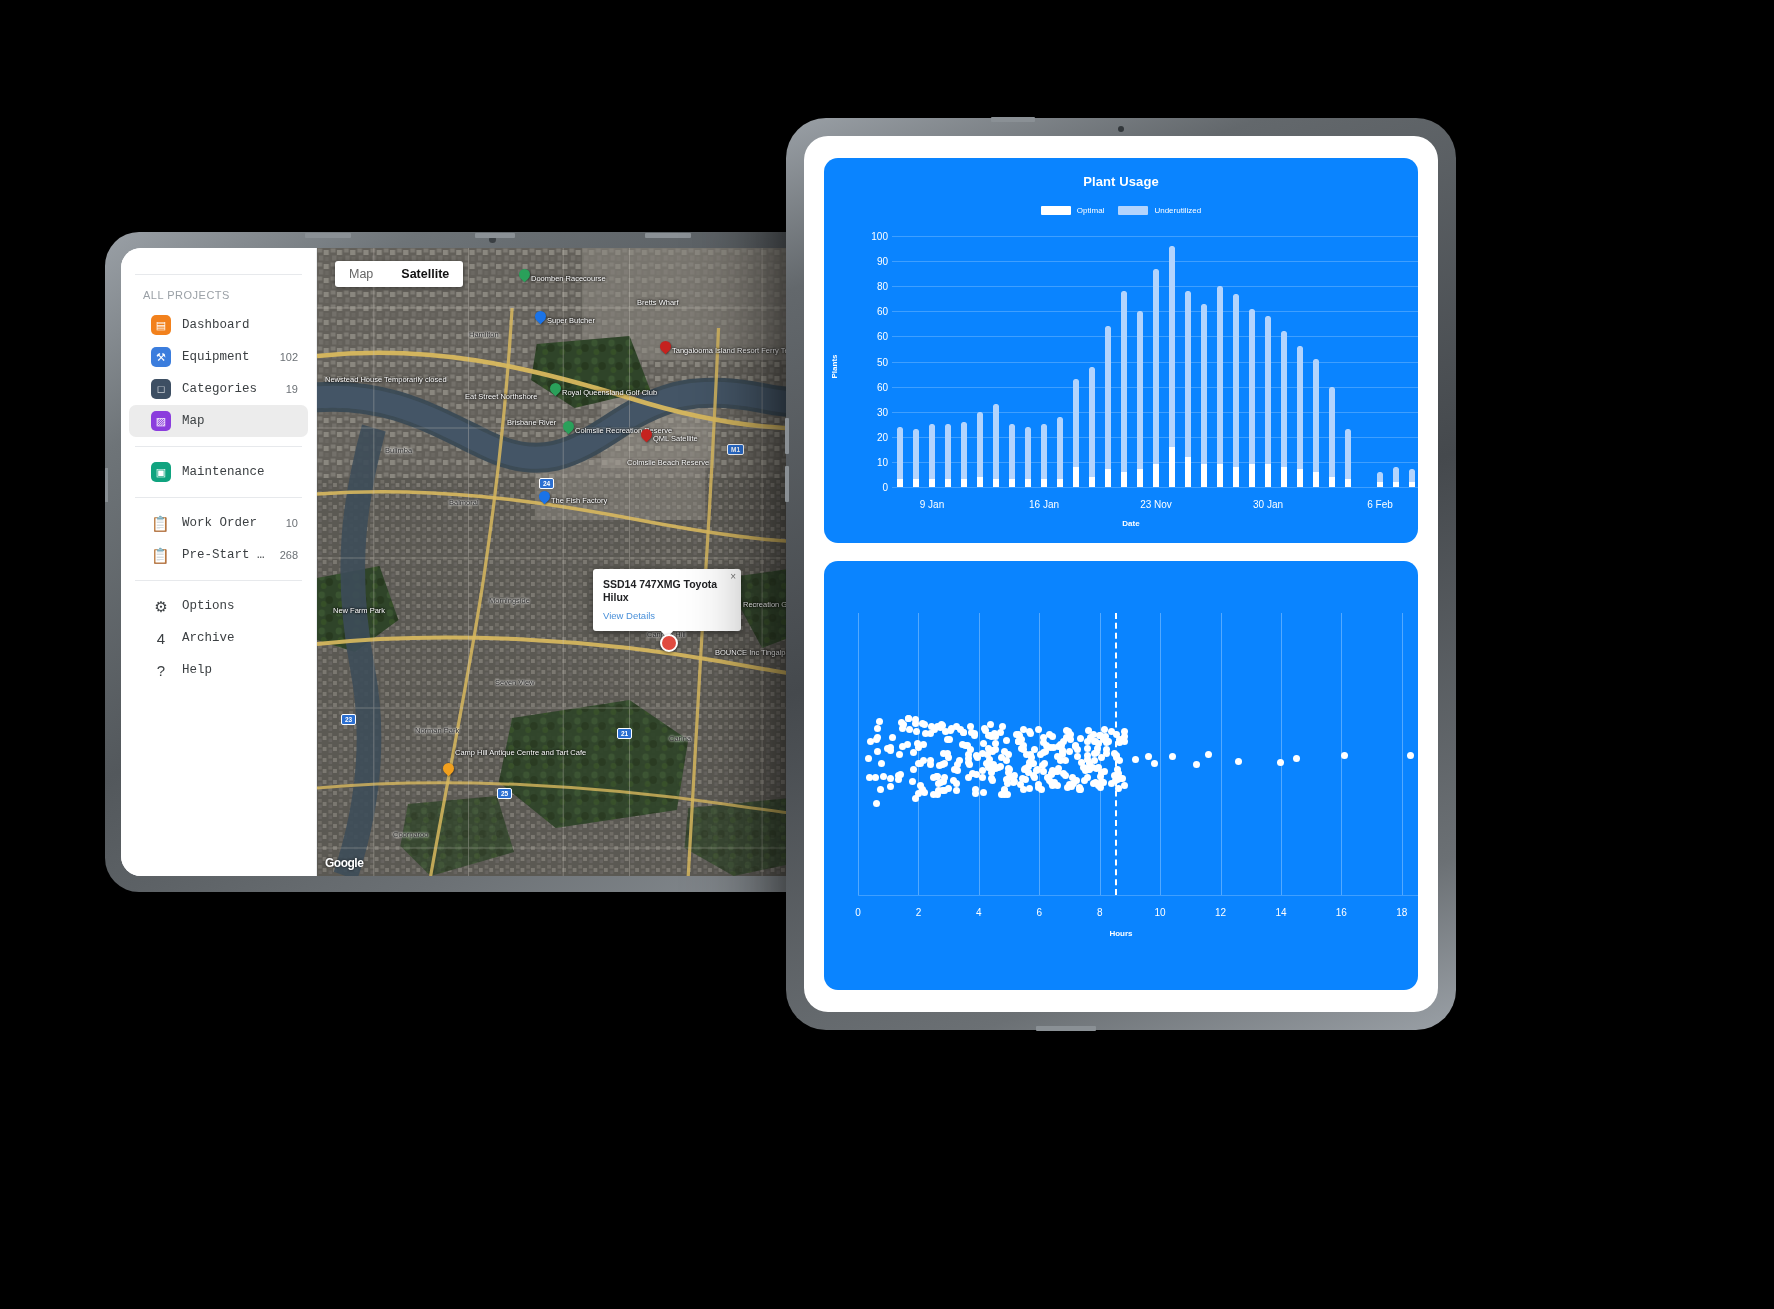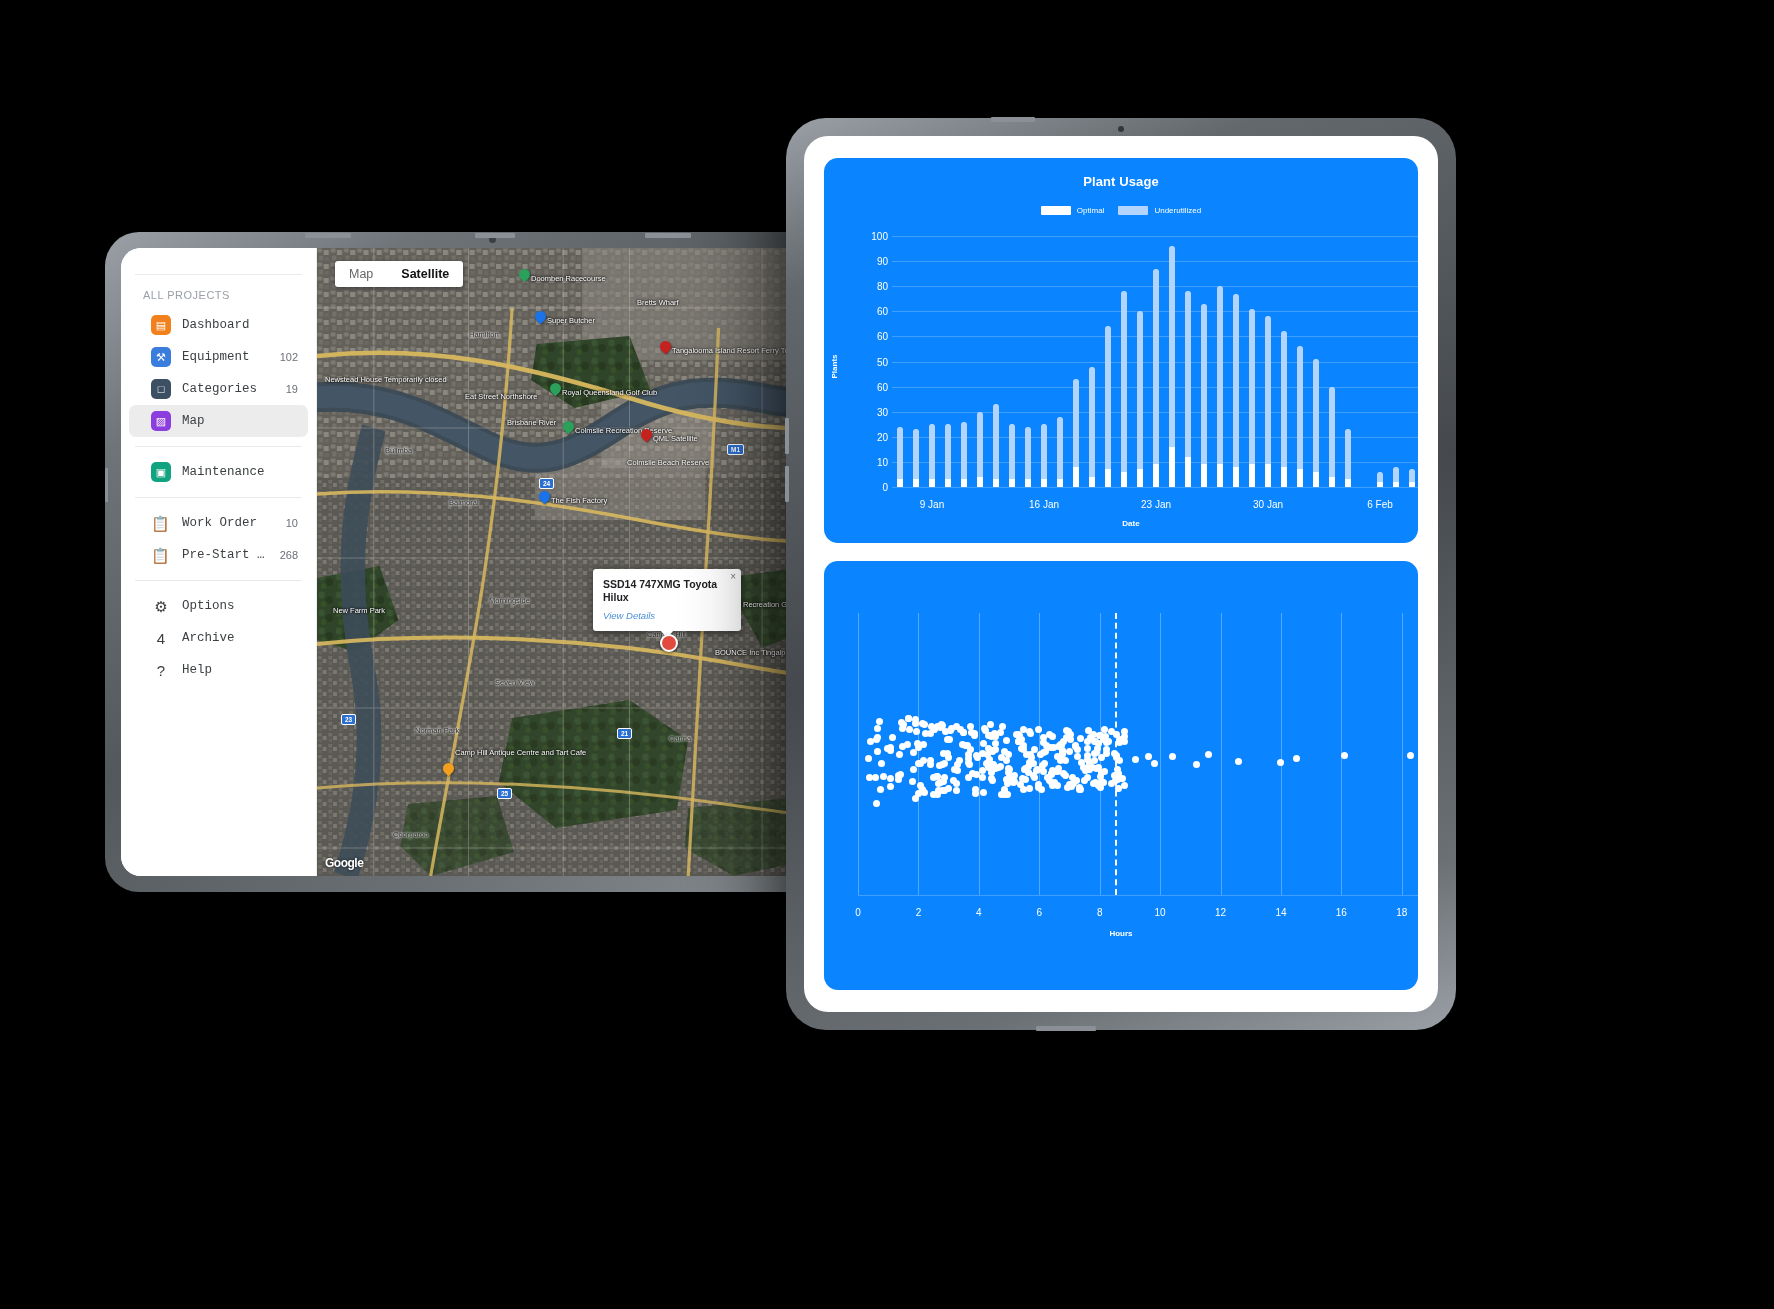--- a/index.html
+++ b/index.html
@@ -69,21 +69,21 @@
     box-shadow: 0 1px 4px rgba(0,0,0,.45); font-size: 12.5px;
   }
   .maptoggle div { padding: 6px 14px; color: #666; cursor: pointer; }
   .maptoggle div.sel { color: #111; font-weight: 700; }
   .popup {
     position: absolute; left: 276px; top: 321px; width: 148px;
     background: #fff; border-radius: 3px; padding: 9px 10px 10px 10px;
     box-shadow: 0 2px 8px rgba(0,0,0,.45);
   }
   .popup .ttl { font-size: 10.5px; font-weight: 700; color: #202124; line-height: 1.25; padding-right: 8px;}
-  .popup .lnk { font-size: 9.5px; color: #4a90d9; margin-top: 6px; cursor: pointer; font-style: italic; }
+  .popup .lnk { font-size: 9.5px; color: #4a90d9; margin-top: 6px; cursor: pointer; }
   .popup .x {
     position: absolute; right: 5px; top: 3px; font-size: 10px; color: #777; cursor: pointer;
     line-height: 1;
   }
   .popup .tail {
     position:absolute; left: 50%; bottom: -7px; margin-left:-7px;
     width:0;height:0;border-left:7px solid transparent;border-right:7px solid transparent;
     border-top:8px solid #fff;
   }
   .map-dot {
@@ -502,21 +502,21 @@
             <div class="bar" style="left: 568.9px; bottom: 56px; width: 6.2px; height: 20.08px;">
               <div class="und" style="height: 20.08px;"></div>
               <div class="opt" style="height: 5.02px;"></div>
             </div>
             <div class="bar" style="left: 584.9px; bottom: 56px; width: 6.2px; height: 17.57px;">
               <div class="und" style="height: 17.57px;"></div>
               <div class="opt" style="height: 5.02px;"></div>
             </div>
             <div class="tick" style="left: 82px; top: 341px; width: 52px; text-align: center;">9 Jan</div>
             <div class="tick" style="left: 194px; top: 341px; width: 52px; text-align: center;">16 Jan</div>
-            <div class="tick" style="left: 306px; top: 341px; width: 52px; text-align: center;">23 Jan</div>
+            <div class="tick" style="left: 306px; top: 341px; width: 52px; text-align: center;">23 Nov</div>
             <div class="tick" style="left: 418px; top: 341px; width: 52px; text-align: center;">30 Jan</div>
             <div class="tick" style="left: 530px; top: 341px; width: 52px; text-align: center;">6 Feb</div>
           </div>
         <div class="axis-label" id="bar-ylab" style="left: 10px; top: 203.5px; transform: rotate(-90deg) translate(-50%, 0px); transform-origin: left center;">Plants</div>
         <div class="axis-label" id="bar-xlab" style="left: 0px; right: 0px; text-align: center; top: 361px; padding-left: 20px;">Date</div>
       </section>
 
       <section class="card bottom">
         <div class="plot" id="swarm-plot" style="left:0;top:0;right:0;bottom:0;">
             <div class="vline" style="left: 34px; top: 52px; height: 282px;"></div>

